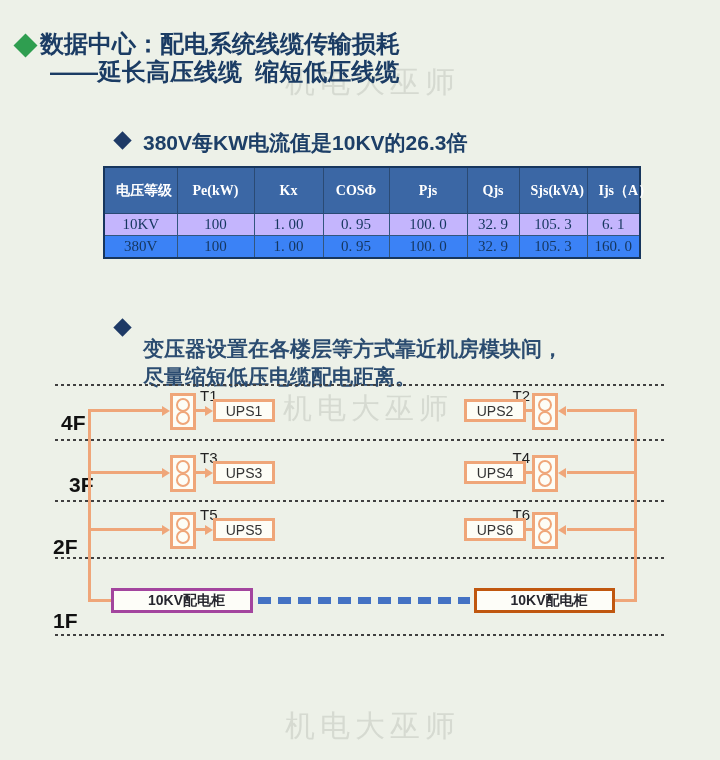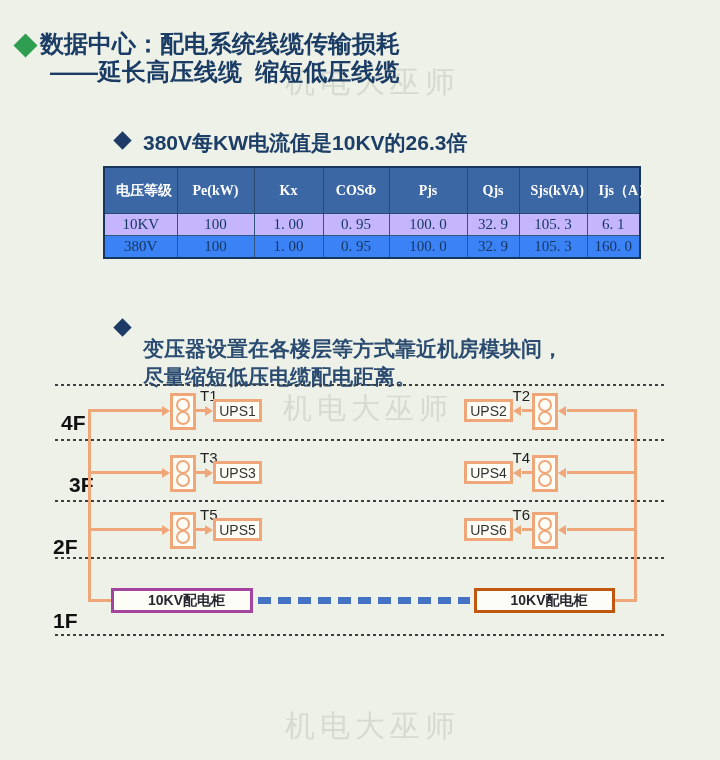--- a/index.html
+++ b/index.html
@@ -50,21 +50,21 @@
   .vline{position:absolute;width:3px;background:#efa679;}
   .arr-r{position:absolute;width:0;height:0;border-left:8px solid #efa679;
          border-top:5px solid transparent;border-bottom:5px solid transparent;}
   .arr-l{position:absolute;width:0;height:0;border-right:8px solid #efa679;
          border-top:5px solid transparent;border-bottom:5px solid transparent;}
   .xfmr{position:absolute;width:26px;height:37px;border:3px solid #efa679;
         background:#fdfdf6;box-sizing:border-box;}
   .xc{position:absolute;width:14px;height:14px;border:2px solid #efa679;
       border-radius:50%;box-sizing:border-box;left:3px;}
   .xc1{top:2px;} .xc2{top:15px;}
-  .ups{position:absolute;width:49px;height:23px;border:3px solid #efa679;
+  .ups{position:absolute;width:62px;height:23px;border:3px solid #efa679;
        background:#fdfdf6;box-sizing:border-box;display:flex;align-items:center;
        justify-content:center;font-size:14px;color:#333333;}
   .tlab{position:absolute;font-size:15px;color:#222222;line-height:1;}
   .cab{position:absolute;height:25px;background:#fdfdf8;box-sizing:border-box;
        display:flex;align-items:center;justify-content:center;
        font-size:14px;font-weight:600;color:#26262e;padding-left:9px;}
   .cab-l{border:3px solid #a3459e;}
   .cab-r{border:3px solid #c0570f;}
   .hvdash{position:absolute;height:7px;
        background:repeating-linear-gradient(90deg,#4472c4 0 13px,transparent 13px 20px);}

